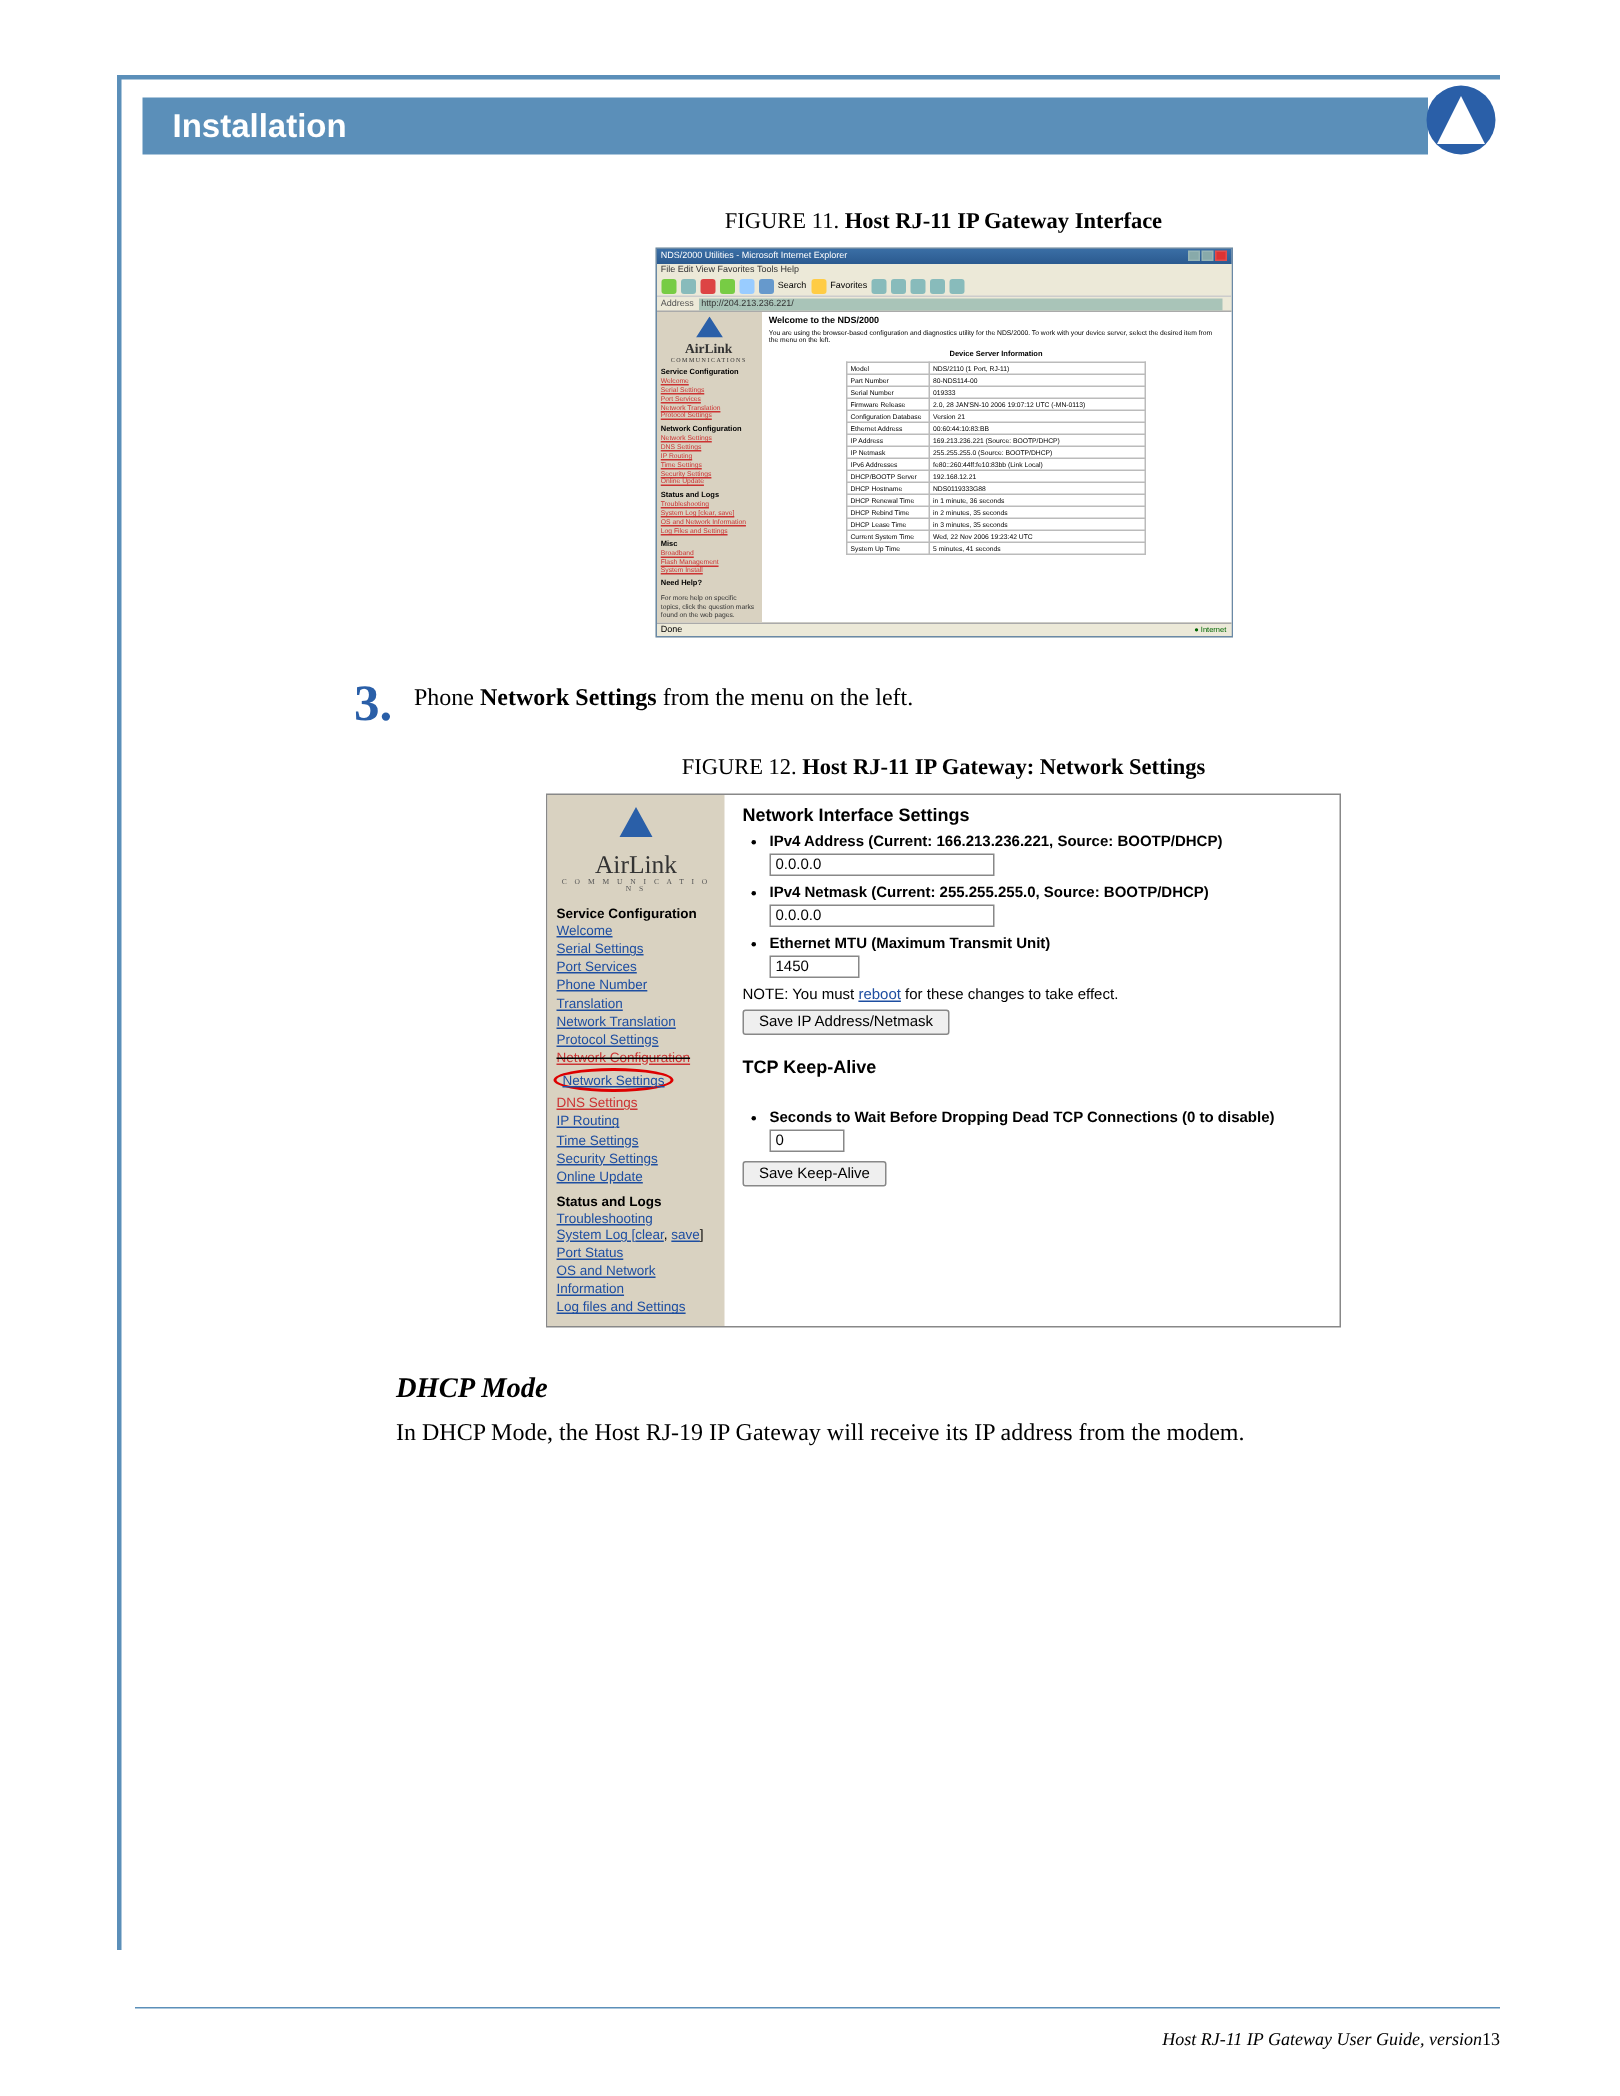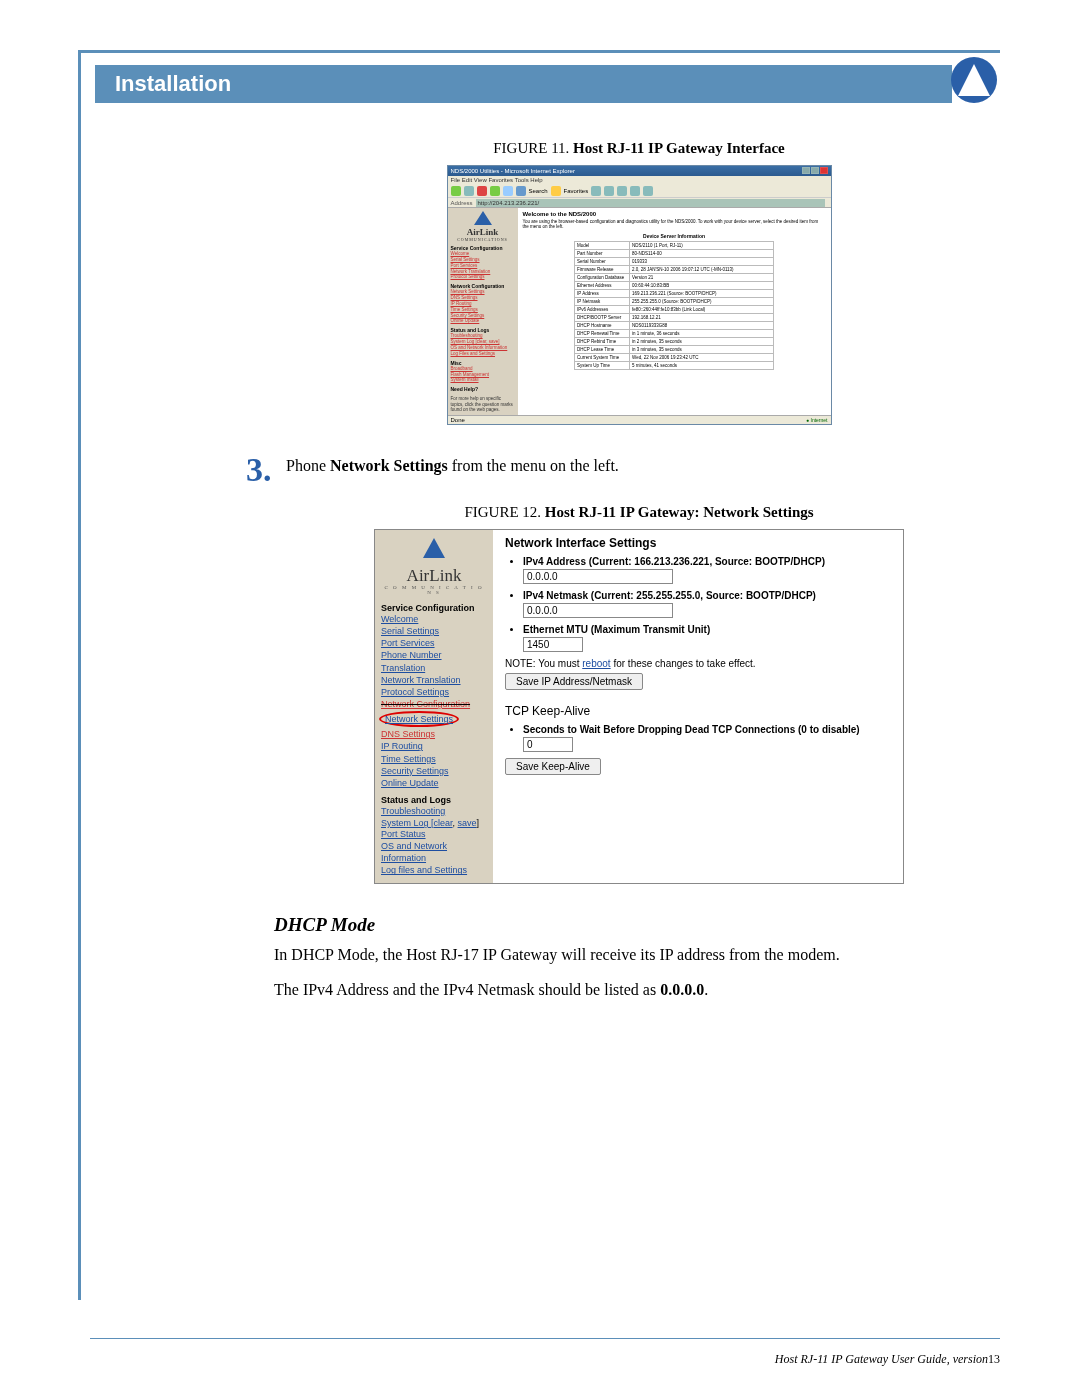--- a/index.html
+++ b/index.html
@@ -2,21 +2,21 @@
 <html><head>
 <meta charset="utf-8">
 <style>
   * { box-sizing: border-box; margin: 0; padding: 0; }
   html, body { width: 1080px; height: 1397px; background: #fff; font-family: "Times New Roman", Times, serif; color: #000; }
   .page { position: relative; width: 1080px; height: 1397px; }
   .top-bar { position: absolute; left: 78px; top: 50px; width: 922px; height: 3px; background: #5b8fb9; }
   .left-rule { position: absolute; left: 78px; top: 50px; width: 3px; height: 1250px; background: #5b8fb9; }
   .section-title { position: absolute; left: 95px; top: 65px; color: #fff; font-family: Arial, Helvetica, sans-serif; font-weight: bold; font-size: 22px; background: #5b8fb9; padding: 6px 820px 6px 20px; width: 857px; }
   .logo-tri { position: absolute; right: 82px; top: 56px; width: 48px; height: 48px; }
-  .content { position: absolute; left: 274px; top: 140px; width: 730px; }
+  .content { position: absolute; left: 264px; top: 140px; width: 730px; }
   .fig-caption { text-align: center; font-size: 15px; margin-bottom: 8px; }
   .fig-caption .fig-label { font-weight: normal; }
   .fig-caption .fig-title { font-weight: bold; }
 
   
   .ie-window { width: 385px; margin: 0 auto 30px auto; border: 1px solid #6a89a6; font-family: Tahoma, Arial, sans-serif; font-size: 6px; background: #e9e5d8; }
   .ie-titlebar { background: linear-gradient(#3a6ea5,#2b5a8f); color: #fff; display:flex; justify-content:space-between; align-items:center; padding:1px 3px; height:10px; }
   .ie-titlebtns span { display:inline-block; width:8px; height:7px; background:#d33; margin-left:1px; border:1px solid #fff2; }
   .ie-titlebtns span:nth-child(1){background:#8aa;}
   .ie-titlebtns span:nth-child(2){background:#8aa;}
@@ -70,21 +70,21 @@
   .nds-side-a.red { color:#c33; }
   .nds-side-sub { display:inline; color:#1e4ea1; font-size:9px; text-decoration:underline;margin-top:22px;}
   .nds-main { flex:1; padding:6px 12px; color:#000; }
   .nds-h1 { font-weight:bold; font-size:12px; font-family: Arial, sans-serif; margin-bottom:6px;}
   .nds-ul { list-style: disc; margin-left:18px; font-size:10px;}
   .nds-ul li { margin-bottom:3px; font-weight:bold; font-family: Arial, sans-serif;}
   .nds-input { display:block; border:1px solid #888; background:#fff; width:150px; padding:1px 3px; font-size:10px; margin:2px 0 6px 0; font-family:Tahoma,sans-serif; font-weight:normal;}
   .nds-note { font-size:10px; margin:2px 0 4px 0;}
   .nds-note a { color:#1e4ea1; text-decoration:underline;}
   .nds-btn { display:inline-block; border:1px solid #888; background:#efefef; padding:2px 10px; font-size:10px; border-radius:2px; font-family:Tahoma,sans-serif;}
-  .nds-h2 { font-weight:normal; font-size:12px; font-family:Arial,sans-serif; margin:14px 0 6px 0;}
+  .nds-h2 { font-weight:bold; font-size:12px; font-family:Arial,sans-serif; margin:14px 0 22px 0;}
   .nds-small-input { display:block; border:1px solid #888; background:#fff; width:50px; padding:1px 3px; font-size:10px; margin:2px 0 6px 0;}
 
   
   .h3 { font-style: italic; font-weight: bold; font-size: 19px; margin: 8px 0 8px 0;}
   .para { font-size:16px; margin-bottom:14px; line-height:1.35; }
 
   
   .foot-rule { position:absolute; left:90px; bottom:58px; width:910px; height:1px; background:#5b8fb9;}
   .footer { position:absolute; left:90px; bottom:30px; width:910px; display:flex; justify-content:flex-end; font-size:12px;}
   .footer-left { font-style:italic; }
@@ -315,24 +315,21 @@
           <li>
             <span>Seconds to Wait Before Dropping Dead TCP Connections (0 to disable)</span>
             <input class="nds-small-input" value="0" style="">
           </li>
         </ul>
         <button class="nds-btn">Save Keep-Alive</button>
       </div>
     </div>
 
     <div class="h3">DHCP Mode</div>
-    <div class="para">In DHCP Mode, the Host RJ-17 IP Gateway will receive its IP address from the modem.</div>
-    <div class="para">
-      <span>The IPv4 Address and the IPv4 Netmask should be listed as </span><b>0.0.0.0</b><span>.</span>
-    </div>
+    <div class="para">In DHCP Mode, the Host RJ-19 IP Gateway will receive its IP address from the modem.</div>
   </div>
 
   <div class="foot-rule"></div>
   <div class="footer">
     <span class="footer-left">Host RJ-11 IP Gateway User Guide, version</span>
     <span>13</span>
   </div>
 </div>
 
 </body></html>

